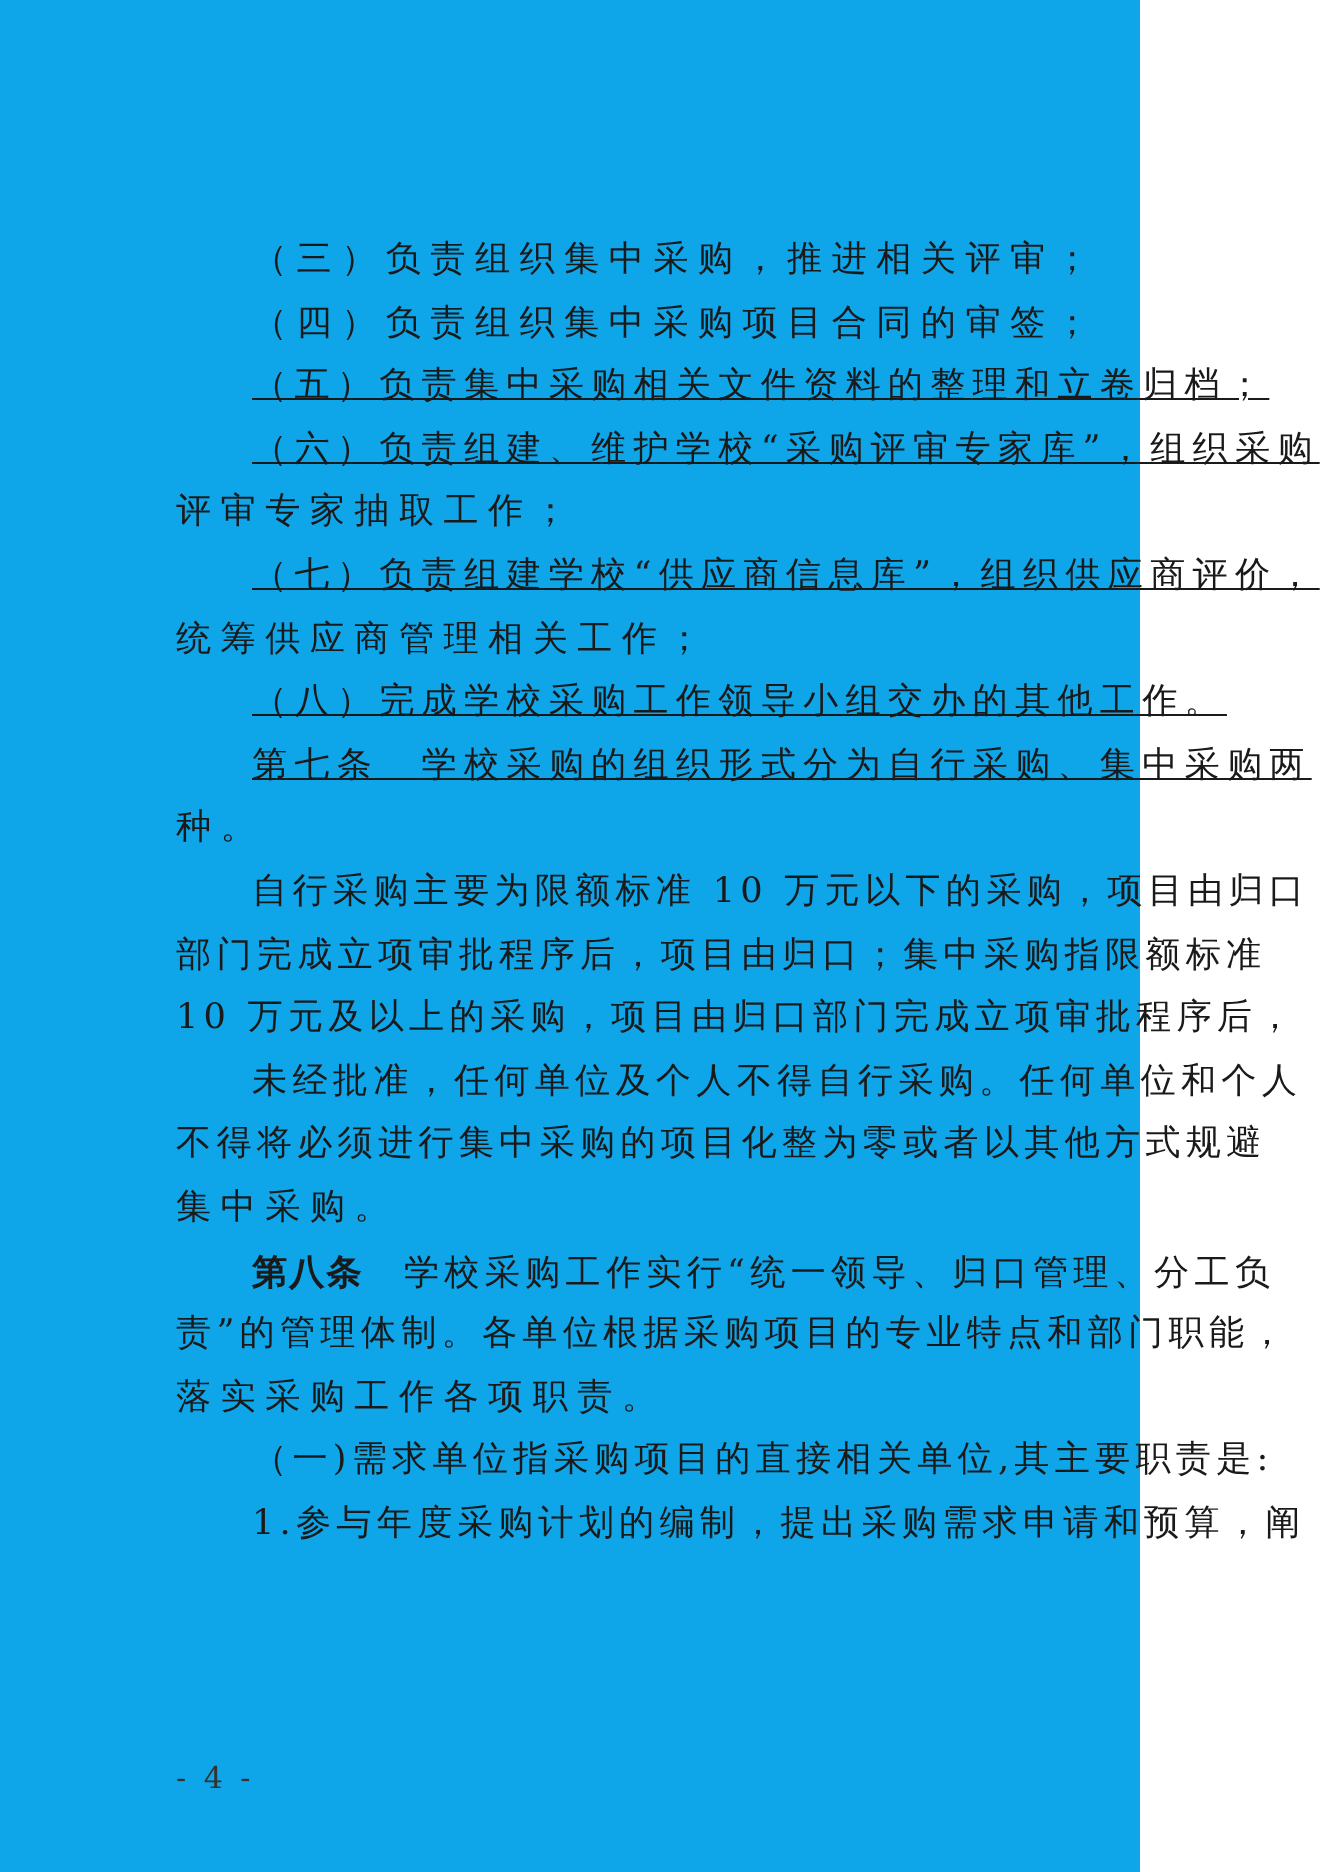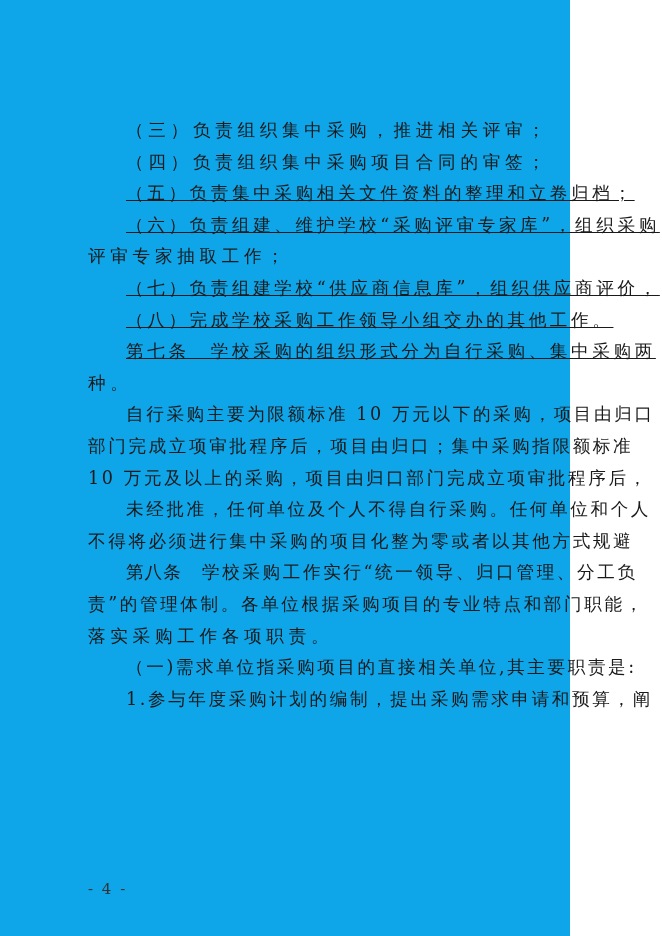--- a/index.html
+++ b/index.html
@@ -31,49 +31,51 @@
     height: 31.6px;
     line-height: 31.6px;
     font-size: 17.6px;
     white-space: nowrap;
     letter-spacing: 4.7px;
     overflow: visible;
   }
   .line.indent { padding-left: 38px; }
   .line.tight { letter-spacing: 3.6px; text-decoration: underline; }
   .line.tighter { letter-spacing: 2.6px; }
-  .bold { font-weight: normal; letter-spacing: 1px; }
+  .bold { font-weight: bold; letter-spacing: 1px; }
   .page-number {
     position: absolute;
     left: 88px;
     top: 880px;
     font-size: 15px;
     color: #333;
     letter-spacing: 2px;
   }
 </style>
 </head>
 <body>
 
 <div class="page">
   <div class="body-text">
     <div class="line indent">（三）负责组织集中采购，推进相关评审；</div>
     <div class="line indent">（四）负责组织集中采购项目合同的审签；</div>
     <div class="line indent tight">（五）负责集中采购相关文件资料的整理和立卷归档；</div>
     <div class="line indent tight">（六）负责组建、维护学校“采购评审专家库”，组织采购</div>
     <div class="line">评审专家抽取工作；</div>
     <div class="line indent tight">（七）负责组建学校“供应商信息库”，组织供应商评价，</div>
+    <div class="line">统筹供应商管理相关工作；</div>
     <div class="line indent tight">（八）完成学校采购工作领导小组交办的其他工作。</div>
     <div class="line indent tight">第七条　学校采购的组织形式分为自行采购、集中采购两</div>
     <div class="line">种。</div>
     <div class="line indent tighter">自行采购主要为限额标准 10 万元以下的采购，项目由归口</div>
     <div class="line tighter">部门完成立项审批程序后，项目由归口；集中采购指限额标准</div>
     <div class="line tighter">10 万元及以上的采购，项目由归口部门完成立项审批程序后，</div>
     <div class="line indent tighter">未经批准，任何单位及个人不得自行采购。任何单位和个人</div>
     <div class="line tighter">不得将必须进行集中采购的项目化整为零或者以其他方式规避</div>
+    <div class="line">集中采购。</div>
     <div class="line indent tighter"><span class="bold">第八条</span><span>　学校采购工作实行“统一领导、归口管理、分工负</span></div>
     <div class="line tighter">责”的管理体制。各单位根据采购项目的专业特点和部门职能，</div>
     <div class="line">落实采购工作各项职责。</div>
     <div class="line indent tighter">（一)需求单位指采购项目的直接相关单位,其主要职责是:</div>
     <div class="line indent tighter">1.参与年度采购计划的编制，提出采购需求申请和预算，阐</div>
   </div>
   <div class="page-number">- 4 -</div>
 </div>
 
 </body></html>

